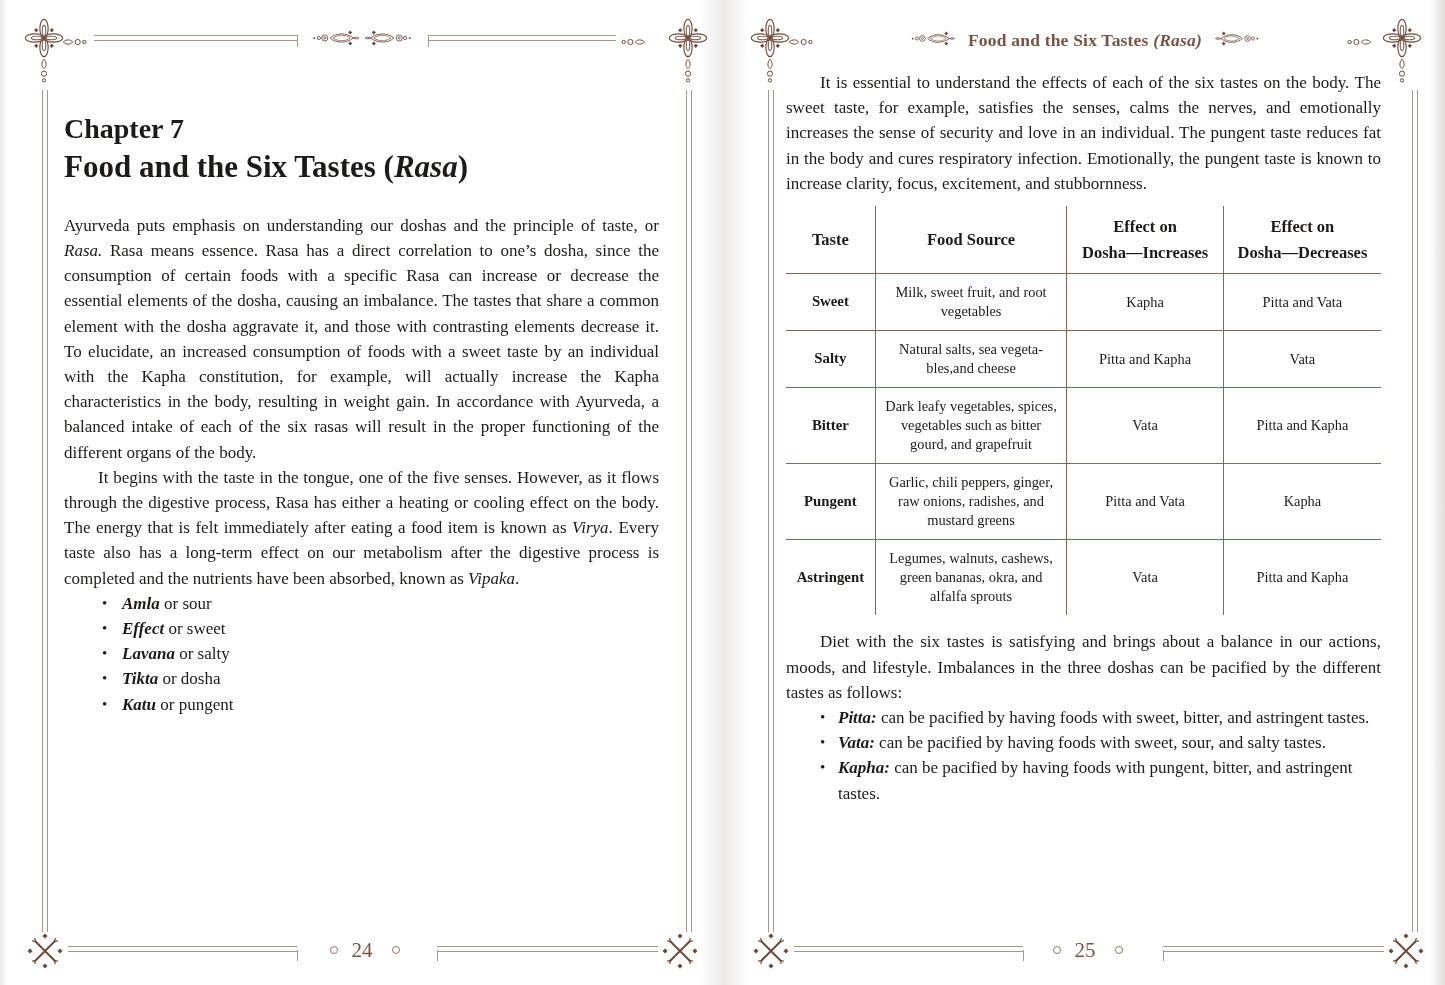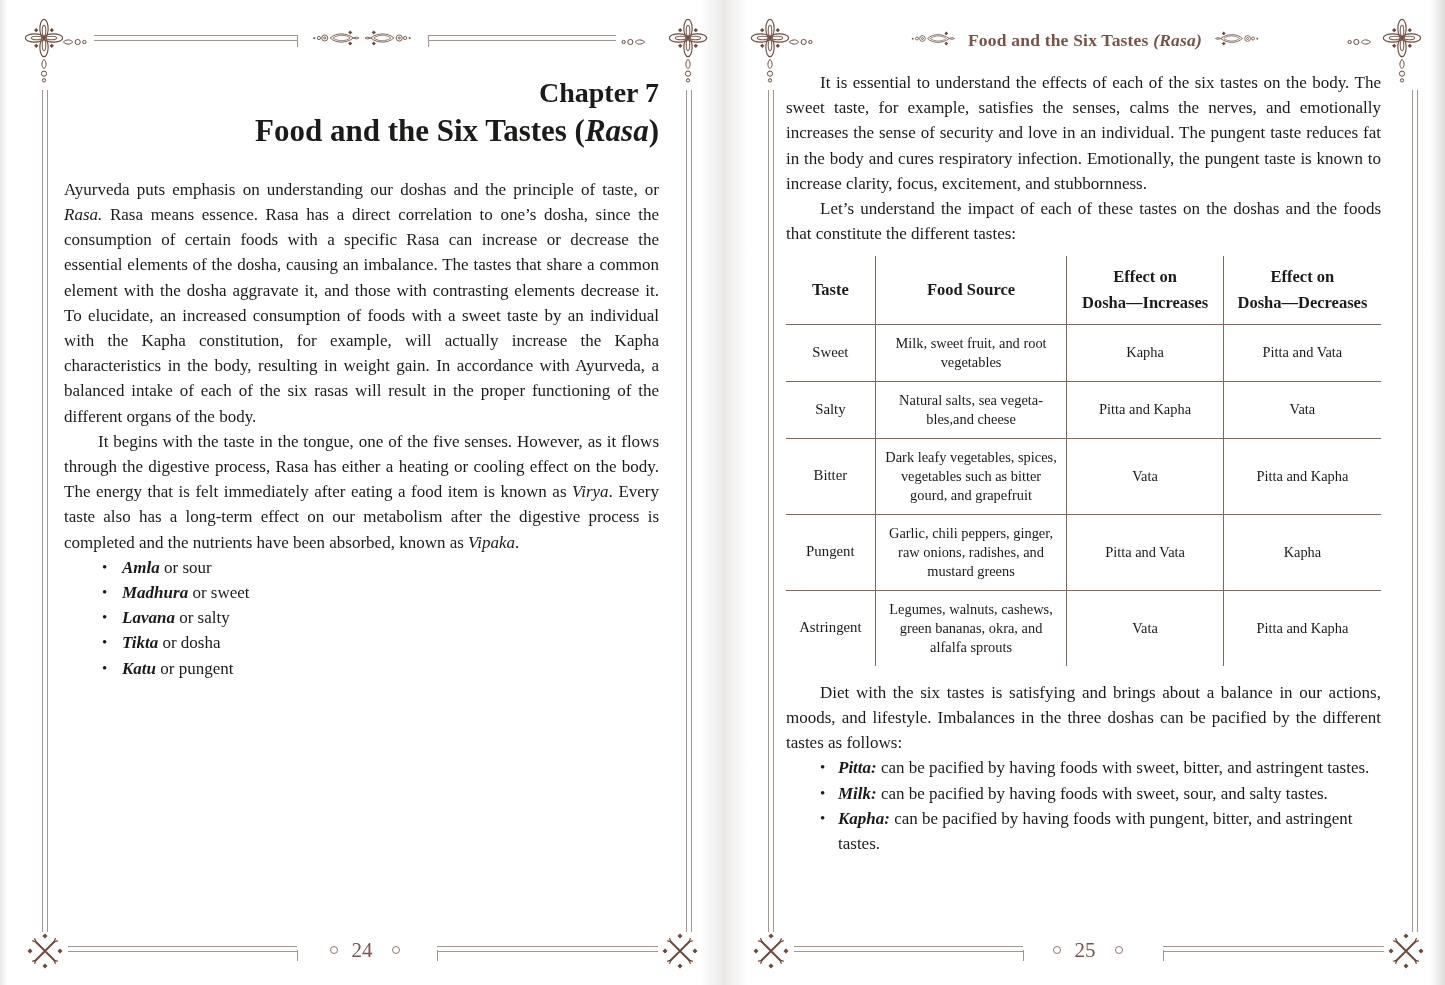--- a/index.html
+++ b/index.html
@@ -40,21 +40,21 @@
   .pagenum{position:absolute;top:938px;width:120px;text-align:center;
     font-size:21px;color:var(--accent,#7b5243);}
   .foot-dot{position:absolute;top:946px;width:6px;height:6px;border:1px solid var(--accent,#7b5243);
     border-radius:50%;opacity:.8;}
 
   
   .content{position:absolute;top:0;font-size:17px;line-height:25.2px;text-align:justify;}
   .content-left{left:64px;width:595px;}
   .content-right{left:786px;width:595px;}
 
-  .chapter-block{padding-top:76px;text-align:right;line-height:1.2;}
+  .chapter-block{padding-top:112px;text-align:left;line-height:1.2;}
   .chapter-label{font-size:28px;font-weight:bold;}
   .chapter-title{font-size:31px;font-weight:bold;margin-top:2px;}
   .chapter-title .it{font-style:italic;}
 
   .content p{margin:0;}
   .first-para{margin-top:28px !important;}
   .indent{text-indent:34px;}
   .content-right .rp-first{padding-top:70px;}
 
   ul.plain{list-style:none;margin:0;padding:0;}
@@ -68,21 +68,21 @@
 
   
   table.rasa{border-collapse:collapse;border:hidden;width:100%;margin:10px 0 14px 0;table-layout:fixed;}
   table.rasa th,table.rasa td{
     border:1px solid var(--tline,#8a6555);
     text-align:center;vertical-align:middle;
     white-space:pre-line;
   }
   table.rasa th{font-size:16.5px;line-height:1.55;padding:8px 4px;font-weight:bold;}
   table.rasa td{font-size:14.4px;line-height:1.32;padding:9px 6px;}
-  table.rasa td.col-taste{font-weight:normal;font-size:14.8px;}
+  table.rasa td.col-taste{font-weight:bold;font-size:14.8px;}
   col.c-taste{width:15%;}col.c-food{width:32.2%;}col.c-inc{width:26.3%;}col.c-dec{width:26.5%;}
 </style>
 </head>
 <body>
 
 <svg width="0" height="0" style="position:absolute">
   <defs>
     <symbol id="knot" viewBox="0 0 60 60">
       <g fill="none" stroke="currentColor" stroke-width="1.7">
         <ellipse cx="30" cy="16" rx="6.2" ry="14"></ellipse>
@@ -242,30 +242,29 @@
 
   <div class="content content-left">
     <div class="chapter-block">
       <div class="chapter-label">Chapter 7</div>
       <div class="chapter-title"><span>Food and the Six Tastes (</span><span class="it">Rasa</span><span>)</span></div>
     </div>
     <p class="first-para"><span>Ayurveda puts emphasis on understanding our doshas and the principle of taste, or </span><span class="it">Rasa.</span><span> Rasa means essence. Rasa has a direct correlation to one’s dosha, since the consumption of certain foods with a specific Rasa can increase or decrease the essential elements of the dosha, causing an imbalance. The tastes that share a common element with the dosha aggravate it, and those with contrasting elements decrease it. To elucidate, an increased consumption of foods with a sweet taste by an individual with the Kapha constitution, for example, will actually increase the Kapha characteristics in the body, resulting in weight gain. In accordance with Ayurveda, a balanced intake of each of the six rasas will result in the proper functioning of the different organs of the body.</span></p>
     <p class="indent"><span>It begins with the taste in the tongue, one of the five senses. However, as it flows through the digestive process, Rasa has either a heating or cooling effect on the body. The energy that is felt immediately after eating a food item is known as </span><span class="it">Virya</span><span>. Every taste also has a long-term effect on our metabolism after the digestive process is completed and the nutrients have been absorbed, known as </span><span class="it">Vipaka</span><span>.</span></p>
     <ul class="plain">
         <li><span class="it bd">Amla</span><span> or sour</span></li>
-        <li><span class="it bd">Madhura</span><span> or sweet</span></li>
+        <li><span class="it bd">Effect</span><span> or sweet</span></li>
         <li><span class="it bd">Lavana</span><span> or salty</span></li>
         <li><span class="it bd">Tikta</span><span> or dosha</span></li>
         <li><span class="it bd">Katu</span><span> or pungent</span></li>
       </ul>
   </div>
 
   <div class="content content-right">
     <p class="indent rp-first"><span>It is essential to understand the effects of each of the six tastes on the body. The sweet taste, for example, satisfies the senses, calms the nerves, and emotionally increases the sense of security and love in an individual. The pungent taste reduces fat in the body and cures respiratory infection. Emotionally, the pungent taste is known to increase clarity, focus, excitement, and stubbornness.</span></p>
-    <p class="indent"><span>Let’s understand the impact of each of these tastes on the doshas and the foods that constitute the different tastes:</span></p>
 
     <table class="rasa">
       <colgroup>
           <col class="c-taste">
           <col class="c-food">
           <col class="c-inc">
           <col class="c-dec">
         </colgroup>
       <thead>
         <tr>
@@ -315,21 +314,21 @@
 alfalfa sprouts</td>
             <td class="col-increases">Vata</td>
             <td class="col-decreases">Pitta and Kapha</td>
           </tr>
         </tbody>
     </table>
 
     <p class="indent"><span>Diet with the six tastes is satisfying and brings about a balance in our actions, moods, and lifestyle. Imbalances in the three doshas can be pacified by the different tastes as follows:</span></p>
     <ul class="plain dosha">
         <li><span class="it bd">Pitta:</span><span> can be pacified by having foods with sweet, bitter, and astringent tastes.</span></li>
-        <li><span class="it bd">Milk:</span><span> can be pacified by having foods with sweet, sour, and salty tastes.</span></li>
+        <li><span class="it bd">Vata:</span><span> can be pacified by having foods with sweet, sour, and salty tastes.</span></li>
         <li><span class="it bd">Kapha:</span><span> can be pacified by having foods with pungent, bitter, and astringent tastes.</span></li>
       </ul>
   </div>
 
   <div class="pagenum" style="left:302px">24</div>
   <div class="foot-dot" style="left:330px"></div>
   <div class="foot-dot" style="left:392px"></div>
 
   <div class="pagenum" style="left:1025px">25</div>
   <div class="foot-dot" style="left:1053px"></div>

